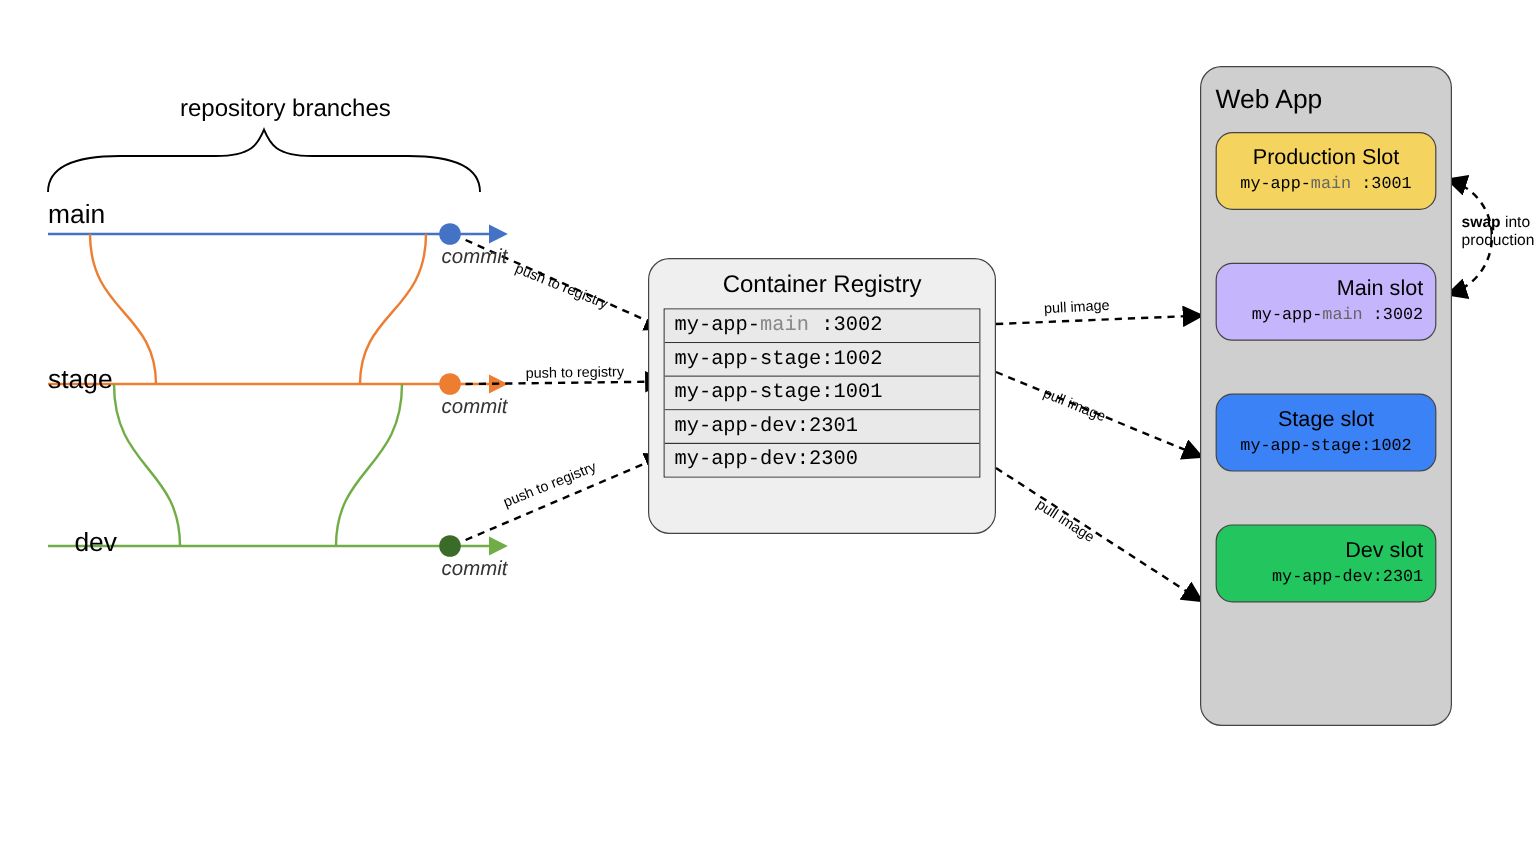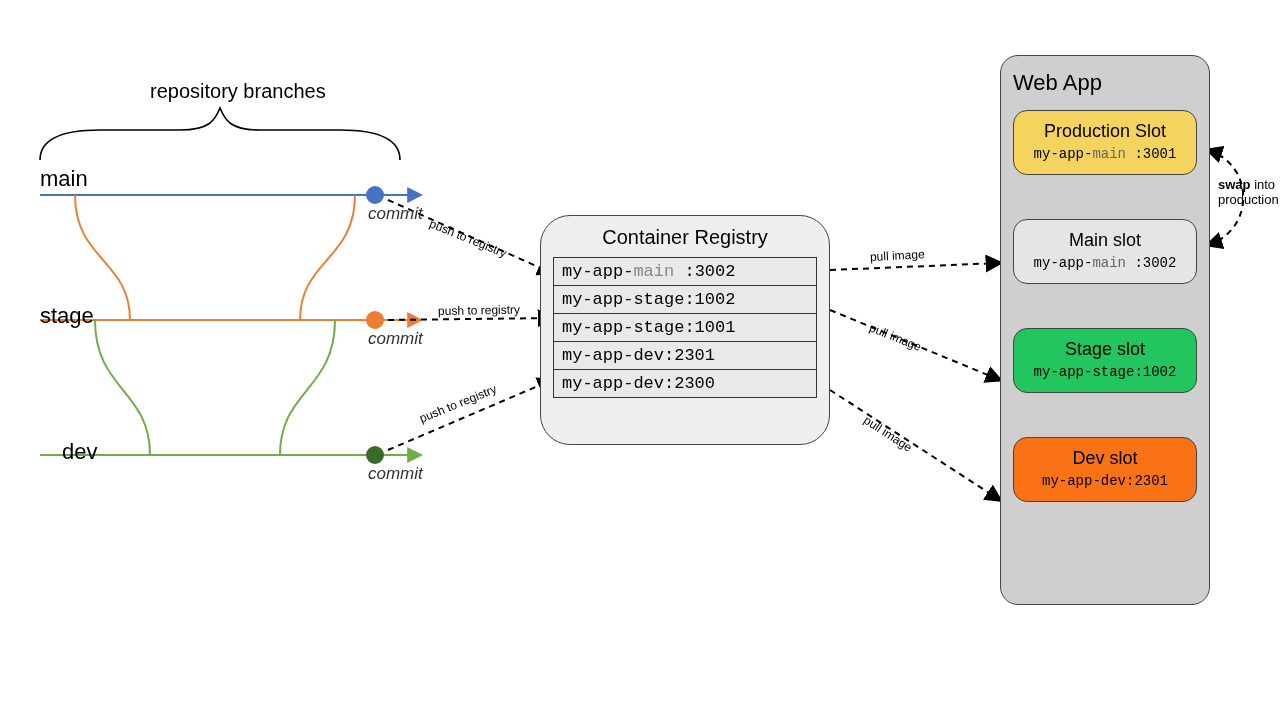--- a/index.html
+++ b/index.html
@@ -44,21 +44,21 @@
   }
 
   
   .registry-box {
     position: absolute;
     left: 540px;
     top: 215px;
     width: 290px;
     height: 230px;
     border: 1.5px solid #444;
-    border-radius: 30px;
+    border-radius: 18px;
     background: #efefef;
     box-sizing: border-box;
     overflow: hidden;
   }
   .registry-title {
     text-align: center;
     font-size: 20px;
     padding: 10px 0 8px 0;
   }
   .registry-list {
@@ -102,23 +102,23 @@
     text-align: center;
   }
   .slot:last-child { margin-bottom: 0; }
   .slot-title { font-size: 18px; margin-bottom: 4px; }
   .slot-image {
     font-family: "Courier New", monospace;
     font-size: 14px;
   }
   .slot-image .gray { color: #666; }
   .slot-prod  { background: #f4d35e; }
-  .slot-main  { background: #e5e5e5; }
-  .slot-stage { background: #22c55e; }
-  .slot-dev   { background: #f97316; }
+  .slot-main  { background: #c4b5fd; text-align: right; }
+  .slot-stage { background: #3b82f6; }
+  .slot-dev   { background: #22c55e; text-align: right; }
 
   
   .edge-label {
     position: absolute;
     font-size: 12px;
     color: #000;
     white-space: nowrap;
     transform-origin: left center;
   }
 </style>

